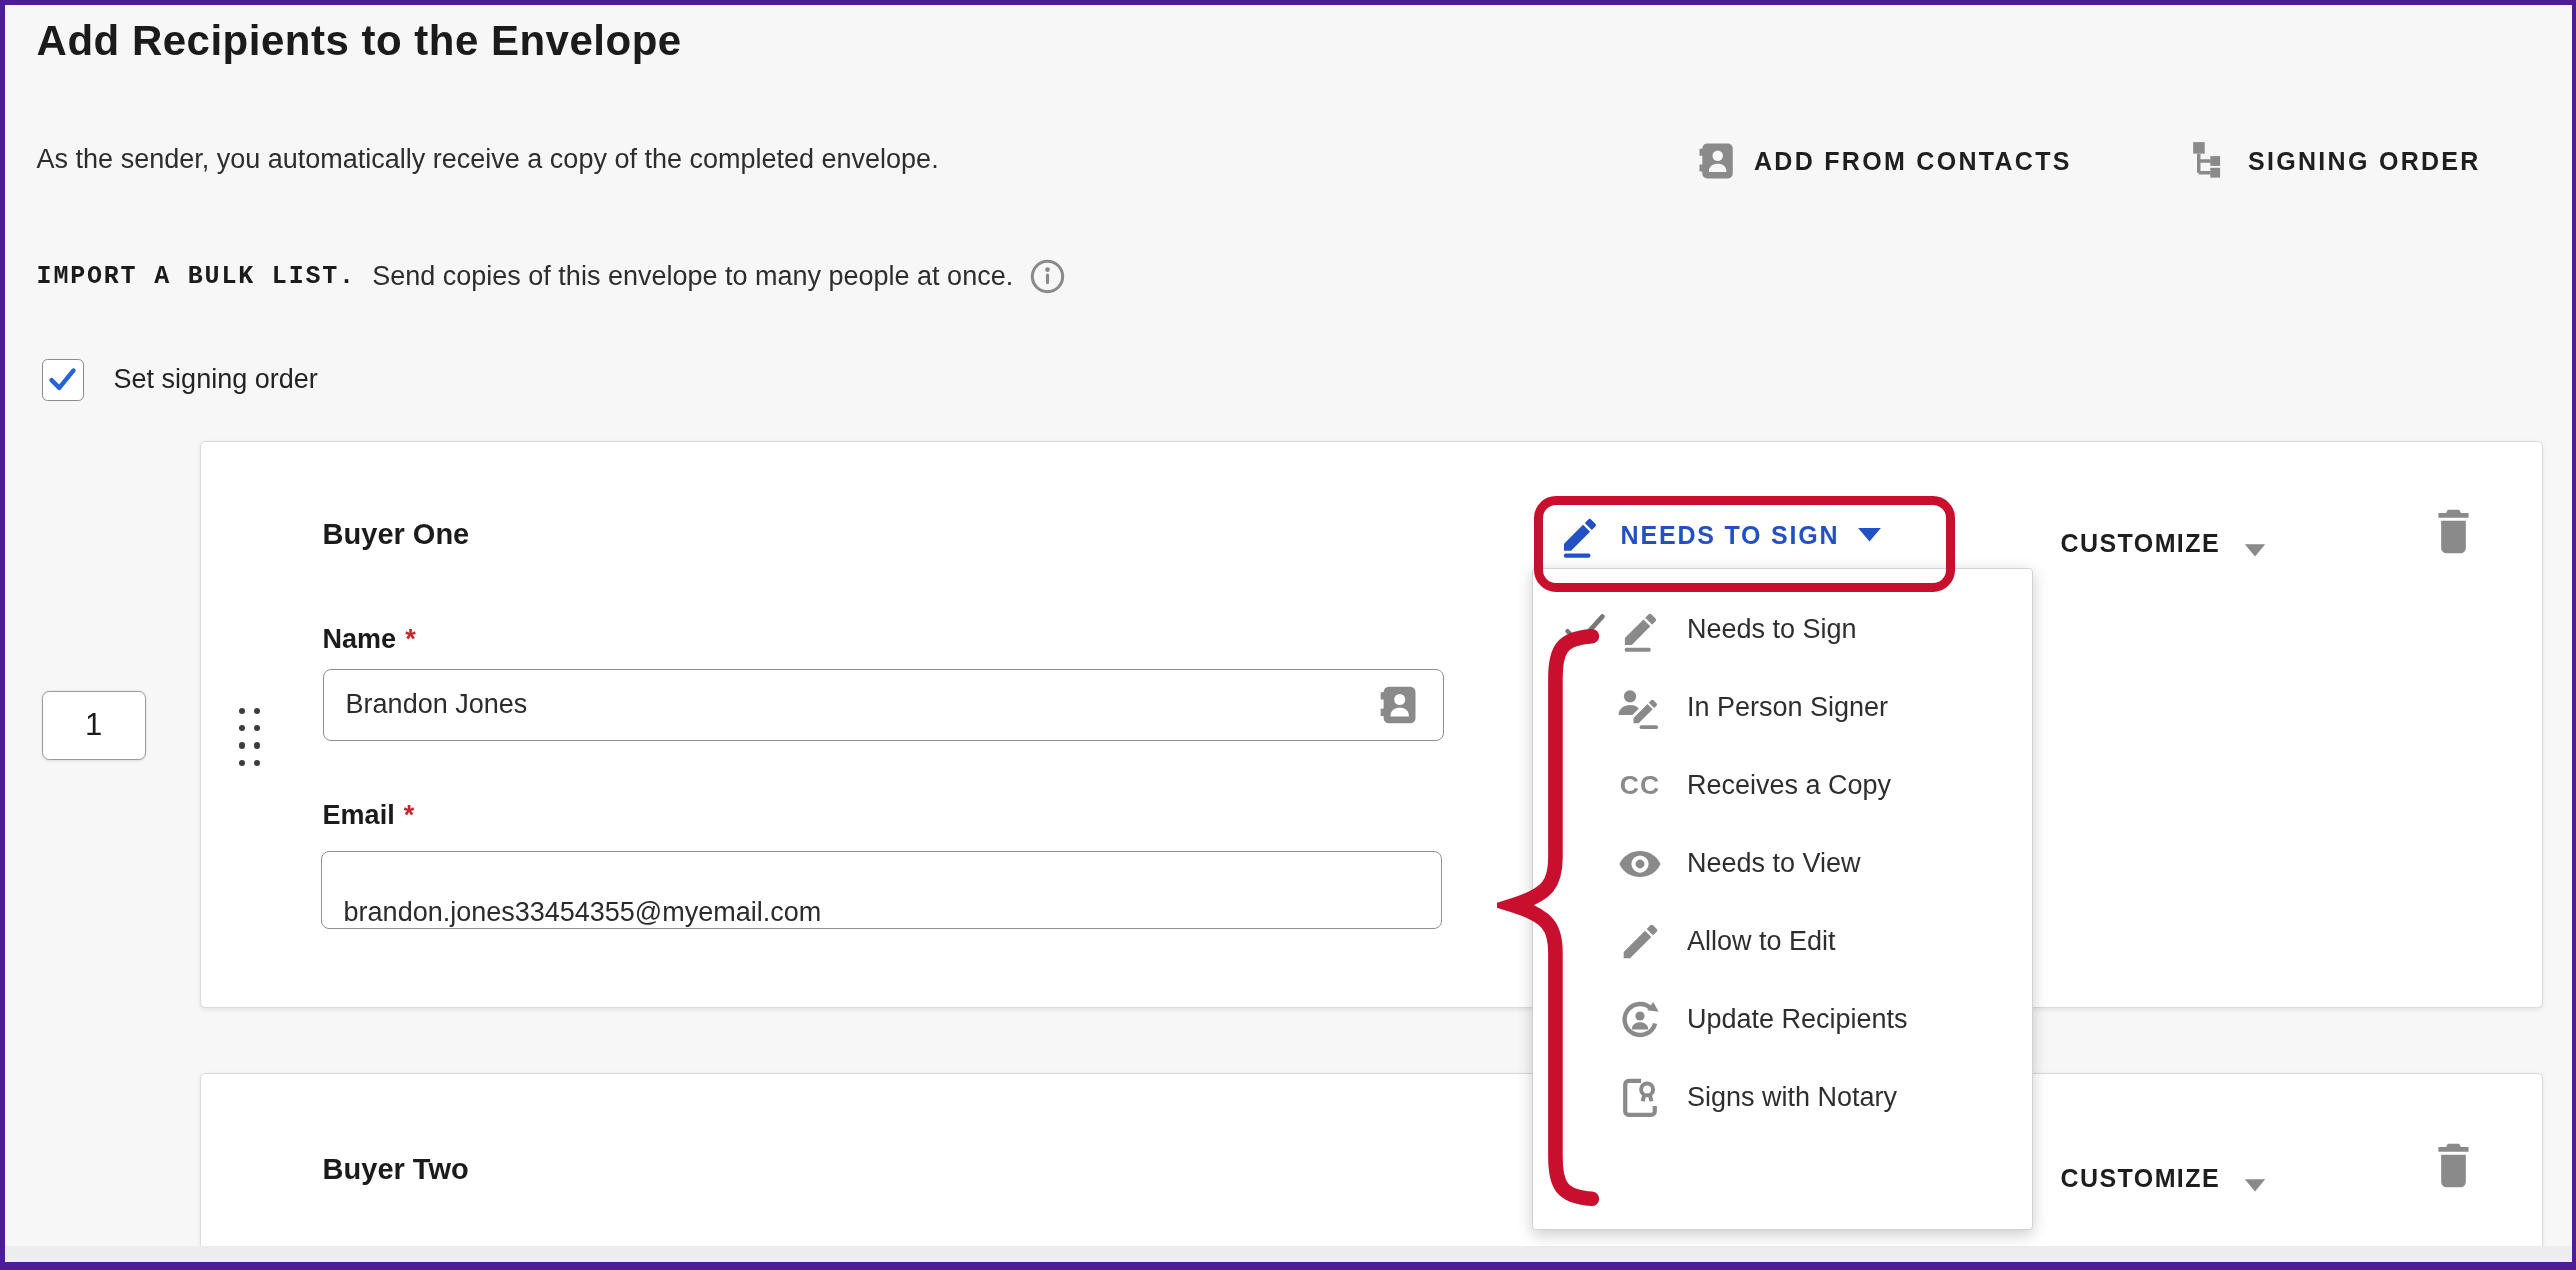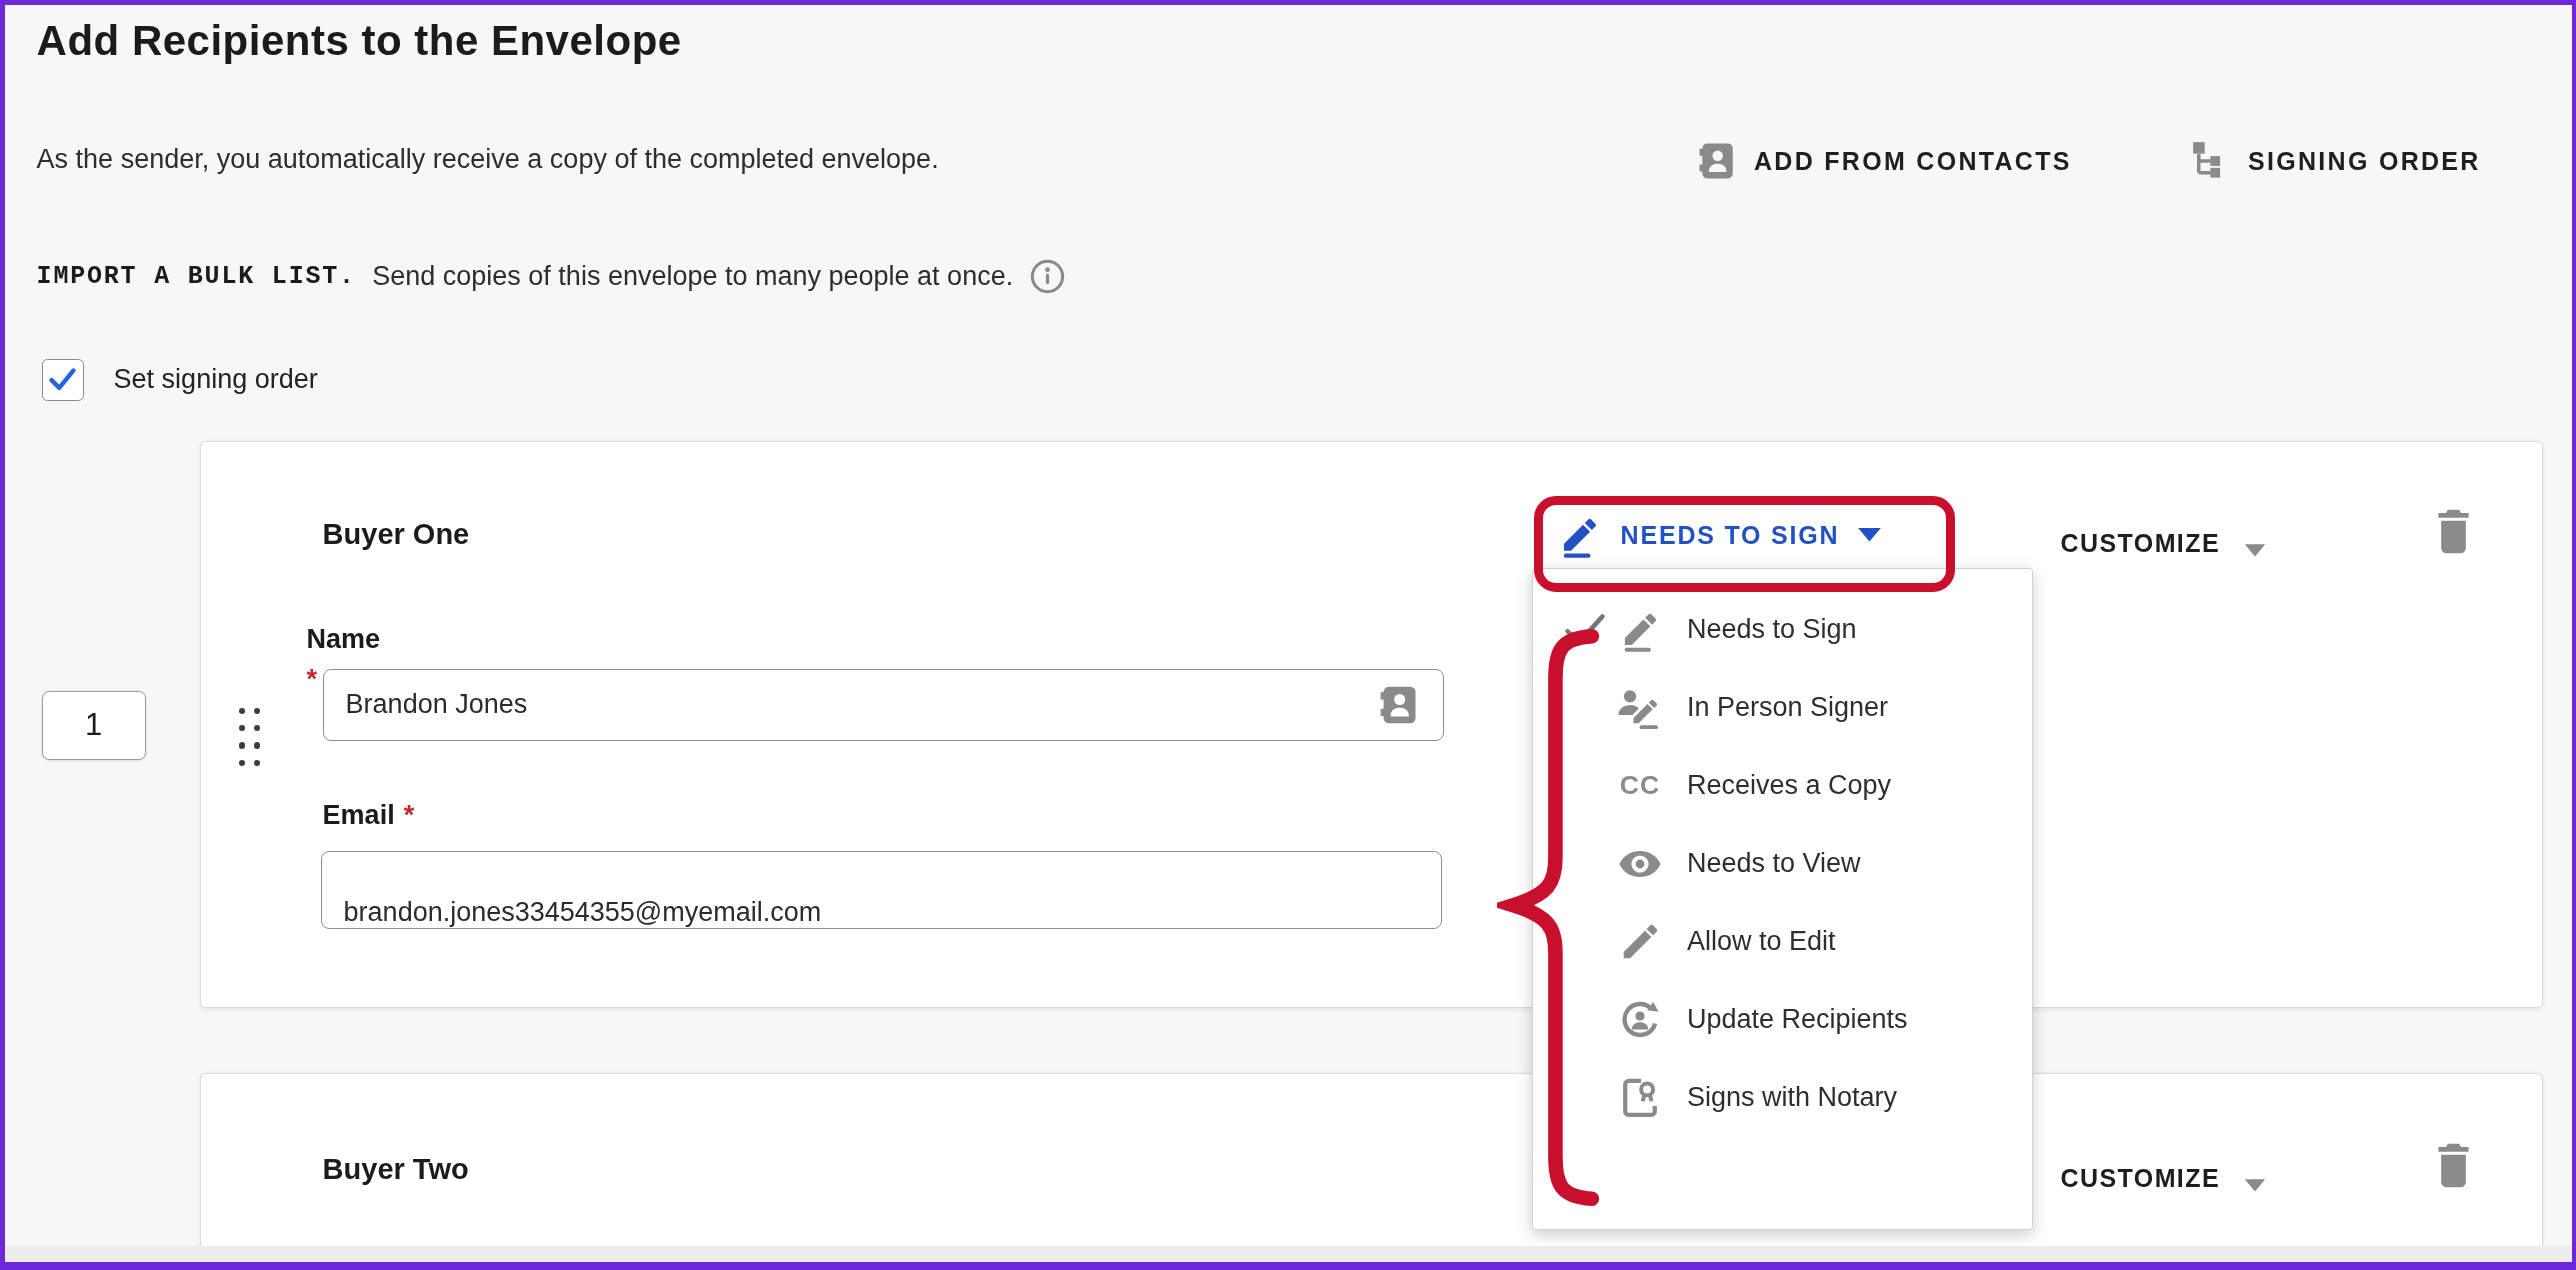--- a/index.html
+++ b/index.html
@@ -1,16 +1,16 @@
 <!DOCTYPE html>
 <html style="font-size:14.6px"><head>
 <meta charset="utf-8">
 <style>
   html,body{margin:0;padding:0;background:#222;}
-  .screen{position:relative;width:2576px;height:1270px;background:#6d28d9;font-family:"Liberation Sans",sans-serif;overflow:hidden;}
+  .screen{position:relative;width:2576px;height:1270px;background:#4c1d95;font-family:"Liberation Sans",sans-serif;overflow:hidden;}
   .page{position:absolute;left:4.6px;top:4.6px;width:2567px;height:1257px;background:#f7f7f7;overflow:hidden;}
   .abs{position:absolute;}
 
   
   .page-title{left:32px;top:12.8px;font-size:42px;font-weight:bold;color:#1b1b1b;letter-spacing:0.5px;}
   .sender-note{left:32px;top:139px;font-size:27px;color:#2d2d2d;}
   .hdr-btn{display:flex;align-items:center;gap:16.4px;height:47px;cursor:pointer;}
   .hdr-btn .lbl{font-size:25px;font-weight:bold;letter-spacing:2.3px;color:#1f1f1f;}
   .btn-contacts{left:1691px;top:133px;}
   .btn-signing-order{left:2185px;top:133px;}
@@ -26,21 +26,21 @@
   .card-1{left:195px;top:436px;width:2343px;height:567px;}
   .card-2{left:195px;top:1068px;width:2343px;height:175px;border-bottom:none;border-radius:5.5px 5.5px 0 0;}
   .order-box{left:37px;top:686px;width:104px;height:69px;background:#fff;border:1.8px solid #9a9a9a;border-radius:7.3px;box-sizing:border-box;display:flex;align-items:center;justify-content:center;font-size:31px;color:#1b1b1b;box-shadow:0 0.9px 2.7px rgba(0,0,0,.12);}
   .drag-handle{left:234px;top:703px;display:grid;grid-template-columns:6.4px 6.4px;grid-auto-rows:6.4px;column-gap:9px;row-gap:11px;cursor:grab;}
   .drag-handle i{background:#3c3c3c;border-radius:50%;}
   .recipient-title{font-size:29px;font-weight:bold;color:#1b1b1b;line-height:37px;}
   .t-buyer1{left:318px;top:511px;}
   .t-buyer2{left:318px;top:1146px;}
   .field-label{display:flex;gap:9px;font-size:27px;font-weight:bold;color:#1b1b1b;line-height:31px;}
   .req{color:#c4262e;font-weight:bold;}
-  .lb-name{left:302px;top:619px;flex-direction:column;}
+  .lb-name{left:318px;top:619px;}
   .lb-email{left:318px;top:795px;}
   .text-input{background:#fff;border:1.8px solid #8f8f8f;border-radius:8px;box-sizing:border-box;display:flex;align-items:center;font-size:27px;color:#2b2b2b;padding:0 22px;}
   .in-name{left:318px;top:664px;width:1121px;height:72px;}
   .in-email{left:316px;top:846px;width:1121px;height:78px;align-items:flex-end;}
   .in-name .input-text,.in-email .input-text{flex:1;white-space:nowrap;overflow:hidden;}
 
   
   .role-button{left:1551px;top:502px;height:57px;display:flex;align-items:center;gap:18px;cursor:pointer;z-index:45;}
   .role-button .lbl{font-size:25px;font-weight:bold;letter-spacing:1.8px;color:#2251c5;}
   .customize-btn{height:46px;display:flex;align-items:flex-end;gap:24px;cursor:pointer;}

